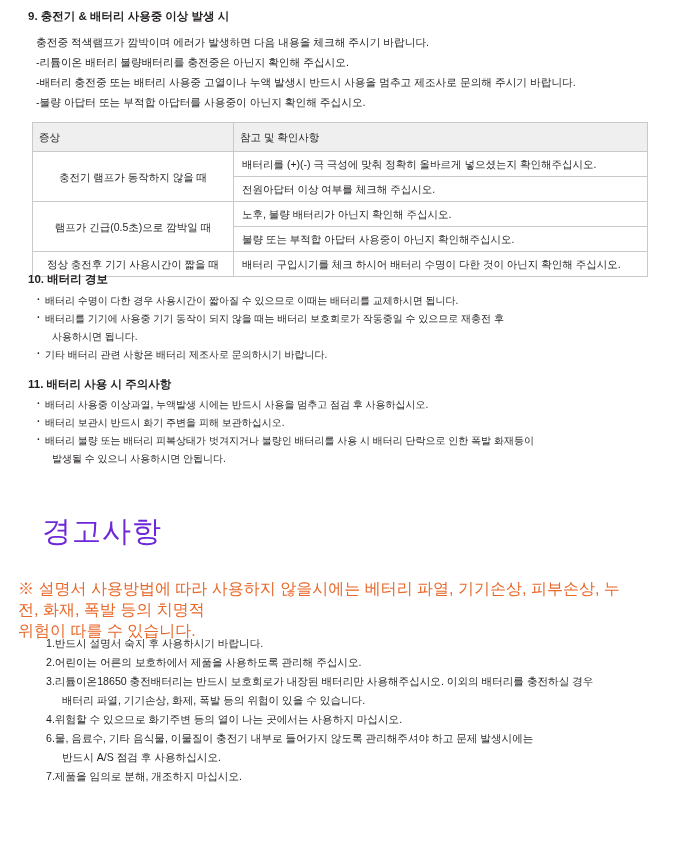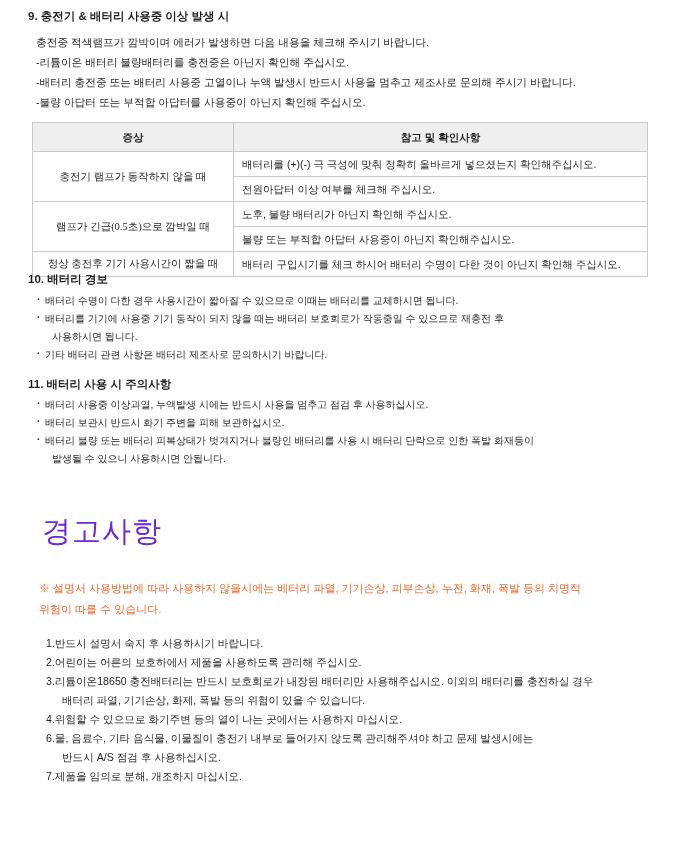--- a/index.html
+++ b/index.html
@@ -48,29 +48,28 @@
     font-size: 10.5px;
   }
   table.main th, table.main td {
     border: 1px solid #c9c9c9;
     padding: 4px 6px;
     vertical-align: middle;
     line-height: 16px;
   }
   table.main thead th {
     background: #efefef;
-    font-weight: bold;
-    text-align: center;
+    font-weight: normal;
+    text-align: left;
     height: 20px;
   }
   table.main td.sym {
     text-align: center;
     width: 188px;
     white-space: nowrap;
-    font-family: Liberation Serif, serif;
   }
   table.main td.note {
     text-align: left;
     padding-left: 8px;
   }
 
   .s10-title { position: absolute; left: 28px; top: 272px; }
   .s10-lines { position: absolute; left: 36px; top: 292px; width: 620px; }
   .s11-title { position: absolute; left: 28px; top: 377px; }
   .s11-lines { position: absolute; left: 36px; top: 396px; width: 620px; }
@@ -97,25 +96,25 @@
     position: absolute;
     left: 42px;
     top: 512px;
     font-size: 29px;
     color: #6d28d9;
     letter-spacing: 1px;
     font-family: "Liberation Sans", sans-serif;
   }
   .warn-note {
     position: absolute;
-    left: 39px;
+    left: 18px;
     top: 578px;
     width: 620px;
     color: #e8682a;
-    font-size: 11px;
+    font-size: 16px;
     line-height: 21px;
   }
   .warn-list {
     position: absolute;
     left: 36px;
     top: 634px;
     width: 620px;
   }
   .warn-list .item {
     font-size: 10.6px;

